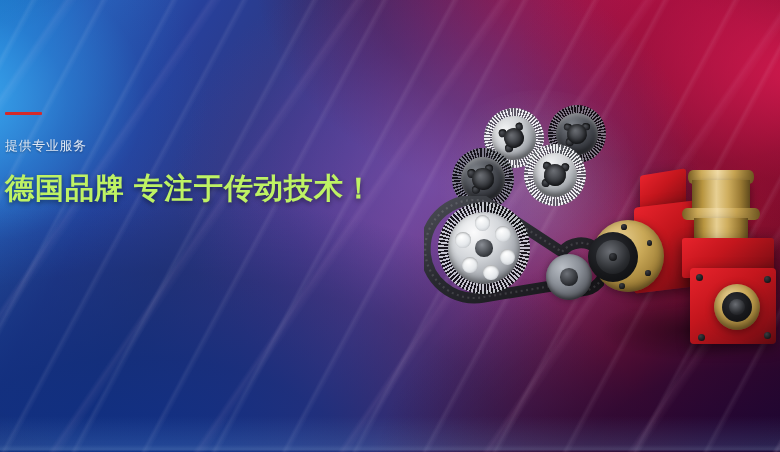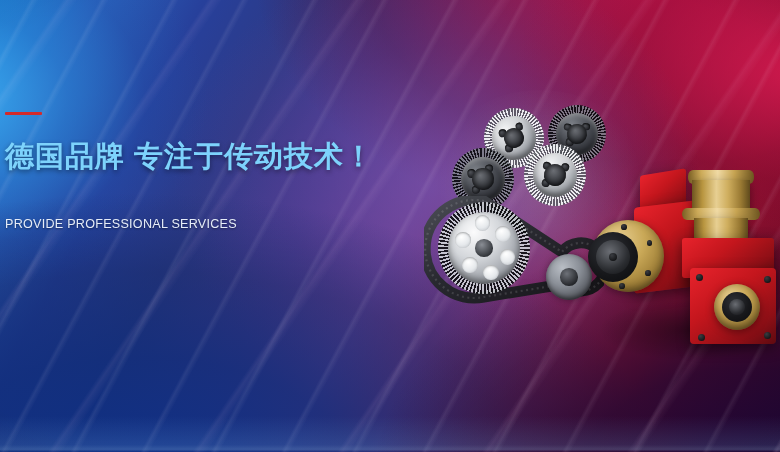--- a/index.html
+++ b/index.html
@@ -118,21 +118,21 @@
   .copy{position:absolute;left:3px;top:112px;width:420px;}
   .accent-rule{
     width:37px;height:3px;background:#d42a2a;
     margin:0 0 22px 2px;border-radius:1px;
   }
   .eyebrow{
     color:#dfe8f5;font-size:13px;letter-spacing:.6px;
     margin:0 0 14px 2px;text-shadow:0 1px 2px rgba(0,0,0,.35);
   }
   .headline{
-    color:#7dd3fc;font-size:29px;font-weight:bold;letter-spacing:1px;
+    color:#bef264;font-size:29px;font-weight:bold;letter-spacing:1px;
     margin:12px 0 40px 2px;white-space:nowrap;
     text-shadow:0 2px 5px rgba(0,0,0,.45);
   }
   .sub-en{
     color:#e6edf8;font-size:12.6px;letter-spacing:.25px;
     margin:0 0 6px 2px;white-space:nowrap;
     text-shadow:0 1px 2px rgba(0,0,0,.4);
   }
 
   
@@ -385,17 +385,17 @@
       <div class="gb-bolt" style="left:20px;top:112px;width:7px;height:7px;"></div>
       <div class="gb-bolt" style="left:88px;top:114px;width:7px;height:7px;"></div>
       <div class="gb-bolt" style="left:22px;top:172px;width:7px;height:7px;"></div>
       <div class="gb-bolt" style="left:88px;top:170px;width:7px;height:7px;"></div>
     </div>
 
   </div>
 
   <div class="copy">
     <div class="accent-rule"></div>
+    <p class="eyebrow">提供专业服务</p>
     <h1 class="headline">德国品牌 专注于传动技术！</h1>
-    <p class="sub-en">PROVIDE PROFESSIONAL SERVICES</p>
   </div>
 
 </div>
 
 </body></html>

